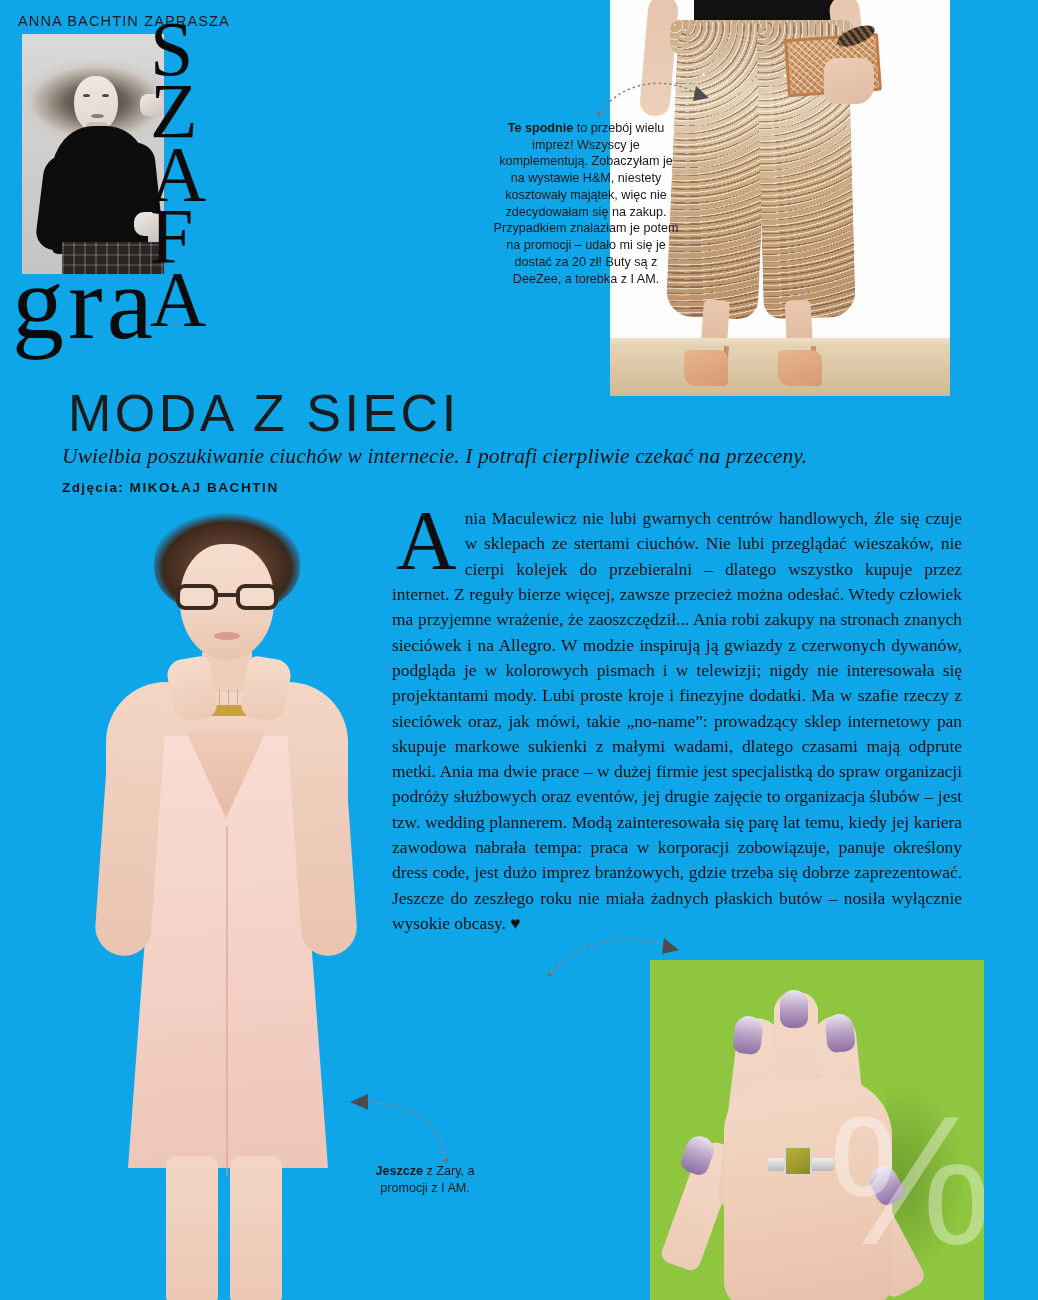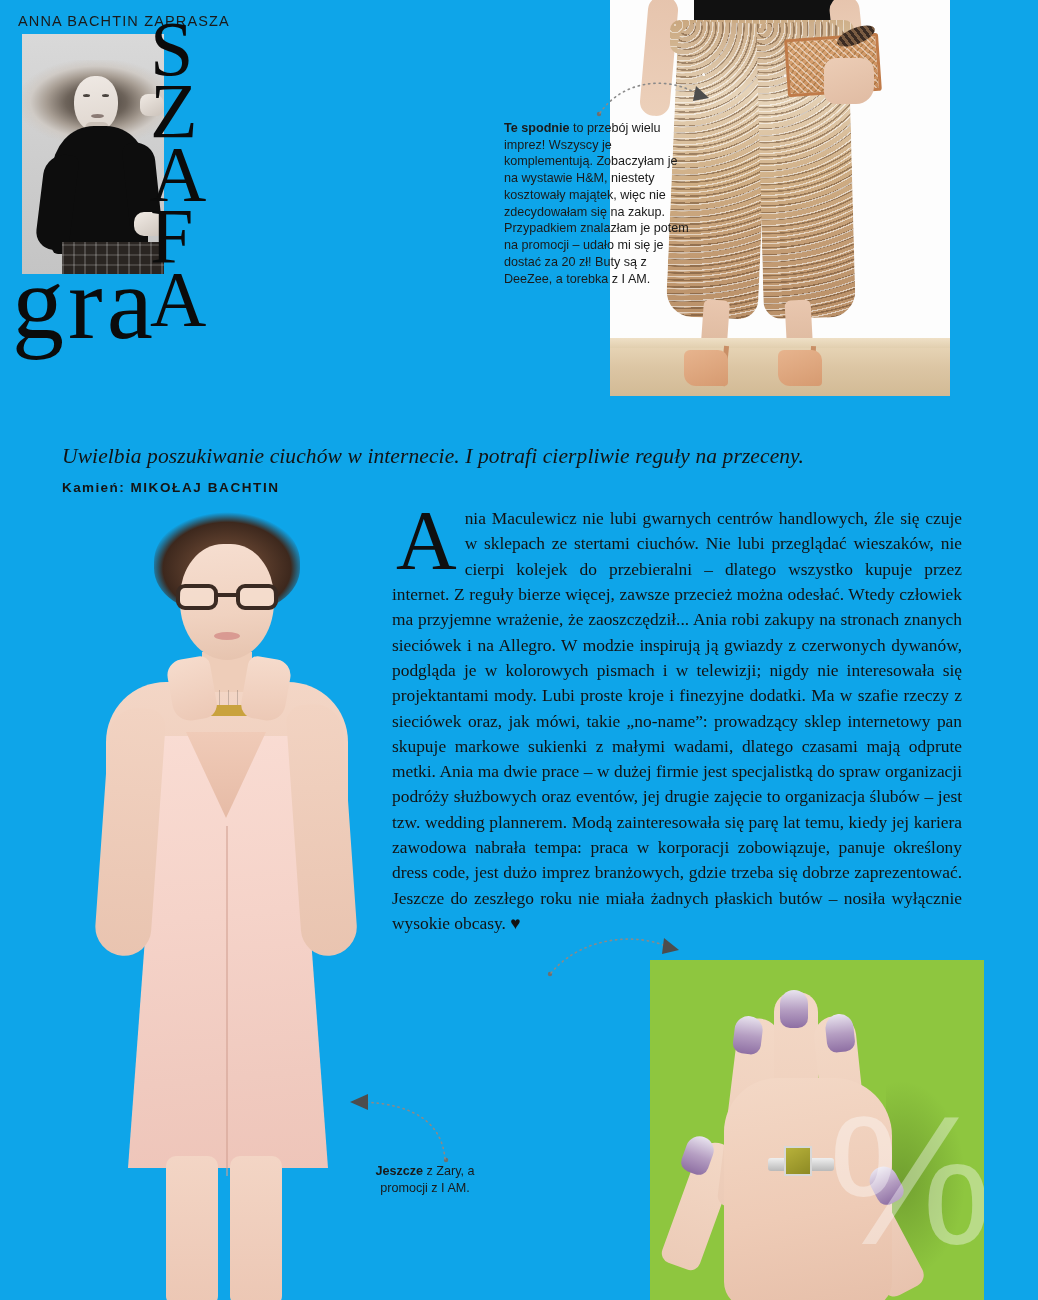--- a/index.html
+++ b/index.html
@@ -188,22 +188,23 @@
     background: linear-gradient(180deg,#e6d3b4 0%, #dcc6a4 40%, #d2ba95 100%);
   }
   .pp-skirting {
     position: absolute; left: 0; bottom: 44px; width: 340px; height: 14px;
     background: linear-gradient(180deg,#efe0c6,#dcc8a6);
   }
 
   
   .cap-pants {
     position: absolute;
-    left: 504px; top: 120px;
+    left: 492px; top: 120px;
     width: 188px;
+    text-align: center;
     font-size: 12.6px;
     line-height: 1.33;
     color: #1a1a1a;
     font-family: "Liberation Sans", sans-serif;
   }
   .cap-pants b { font-weight: 700; }
 
   .arrow-pants {
     position: absolute; left: 596px; top: 74px; width: 120px; height: 46px;
   }
@@ -489,23 +490,24 @@
     <circle cx="3" cy="40" r="2.2" fill="#6f6f6f"></circle>
     <path d="M4 39 C 28 4, 76 2, 104 22" stroke="#8a8a8a" stroke-width="1.6" fill="none" stroke-dasharray="1.3 4" stroke-linecap="round"></path>
     <path d="M100 12 L113 24 L97 27 Z" fill="#4d4d4d"></path>
   </svg>
 
   <div class="cap-pants">
     <b>Te spodnie</b>
     <span>to przebój wielu imprez! Wszyscy je komplementują. Zobaczyłam je na wystawie H&amp;M, niestety kosztowały majątek, więc nie zdecydowałam się na zakup. Przypadkiem znalazłam je potem na promocji – udało mi się je dostać za 20 zł! Buty są z DeeZee, a torebka z I AM.</span>
   </div>
 
-  <div class="deck">Uwielbia poszukiwanie ciuchów w internecie. I potrafi cierpliwie reguły na przeceny.</div>
+  <div class="headline">MODA Z SIECI</div>
+  <div class="deck">Uwielbia poszukiwanie ciuchów w internecie. I potrafi cierpliwie czekać na przeceny.</div>
   <div class="credit">
-    <span class="lbl">Kamień:</span>
+    <span class="lbl">Zdjęcia:</span>
     <span>MIKOŁAJ BACHTIN</span>
   </div>
 
   <div class="photo-woman">
     <div class="w-hair"></div>
     <div class="w-shoulders"></div>
     <div class="w-neck"></div>
     <div class="w-face"></div>
     <div class="w-glasses">
       <div class="w-lens l"></div>

